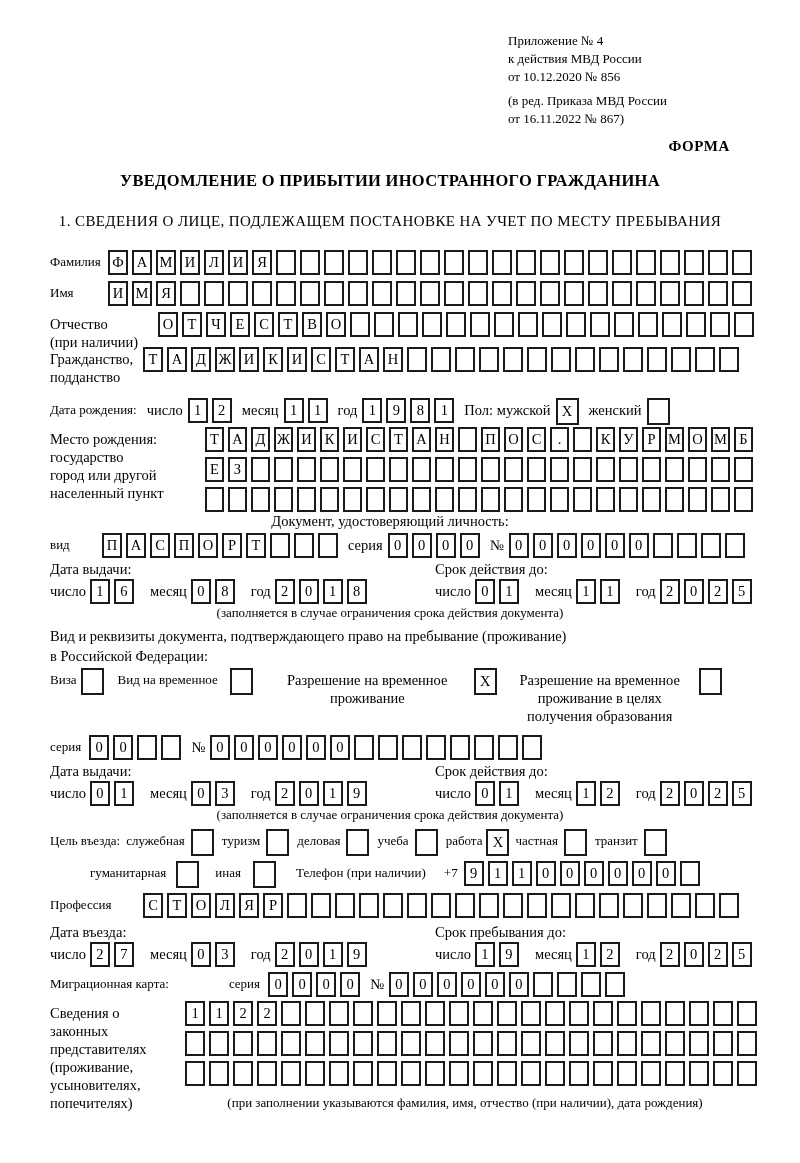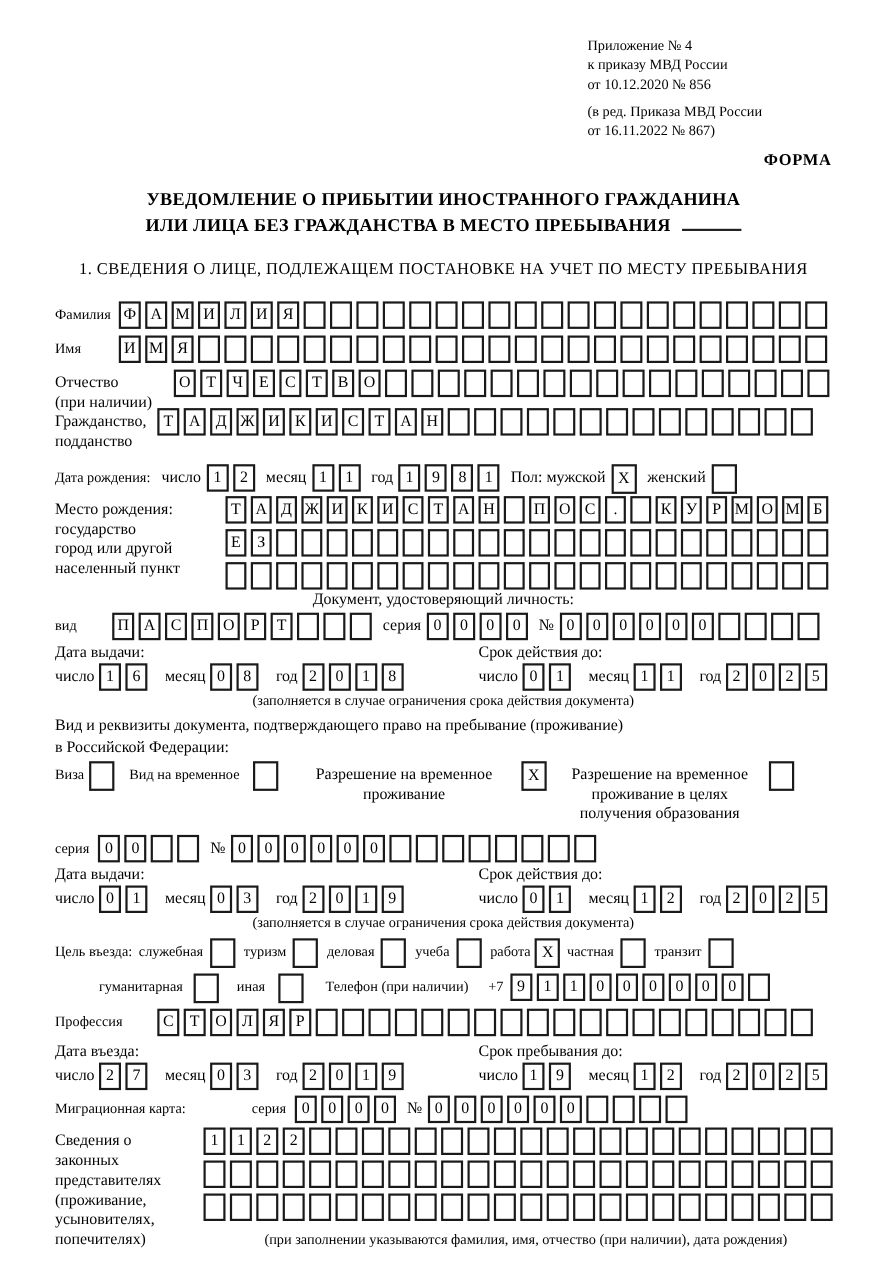--- a/index.html
+++ b/index.html
@@ -1,18 +1,18 @@
 <!DOCTYPE html>
 <html><head>
 <meta charset="utf-8">
 <style>
   *{margin:0;padding:0;box-sizing:border-box}
   html,body{background:#fff}
   body{width:800px;height:1163px;font-family:"Liberation Serif","DejaVu Serif",serif;color:#000;overflow:hidden}
-  .page{width:800px;height:1163px;background:#fff;padding:32px 44px 8px 50px;overflow:hidden}
+  .page{width:800px;height:1163px;background:#fff;padding:32px 70px 8px 50px;overflow:hidden}
   .hdr{display:flex;justify-content:flex-end}
   .hdr-inner{width:222px;font-size:13px;line-height:18px}
   .gap6{margin-top:6px}
   .forma{text-align:right;font-weight:bold;font-size:15px;margin-top:10px;letter-spacing:.6px}
   .title{text-align:center;font-weight:bold;font-size:16.5px;line-height:24px;margin-top:14px;letter-spacing:.3px}
   .uline{display:inline-block;width:54px;border-bottom:2px solid #222;margin-left:10px;height:13px}
   .sec1{text-align:center;font-weight:normal;font-size:15px;margin-top:20px;white-space:nowrap;letter-spacing:.4px}
   .row{display:flex;align-items:flex-start}
   .lbl{font-size:13px;line-height:18px;padding-top:3px;flex-shrink:0}
   .lblcol{display:flex;flex-direction:column;font-size:14.5px;line-height:18px;padding-top:3px;flex-shrink:0}
@@ -42,32 +42,31 @@
   .w135{width:135px}.w385{width:385px}.w205{width:205px}.w190{width:190px}
 </style>
 </head>
 <body>
 
 <div class="page">
 
   <div class="hdr">
     <div class="hdr-inner">
       <div>Приложение № 4</div>
-      <div>к приказу МВД России</div>
+      <div>к действия МВД России</div>
       <div>от 10.12.2020 № 856</div>
       <div class="gap6">(в ред. Приказа МВД России</div>
       <div>от 16.11.2022 № 867)</div>
     </div>
   </div>
 
   <div class="forma">ФОРМА</div>
 
   <div class="title">
     <div>УВЕДОМЛЕНИЕ О ПРИБЫТИИ ИНОСТРАННОГО ГРАЖДАНИНА</div>
-    <div><span>ИЛИ ЛИЦА БЕЗ ГРАЖДАНСТВА В МЕСТО ПРЕБЫВАНИЯ</span><span class="uline"></span></div>
   </div>
 
   <div class="sec1">1. СВЕДЕНИЯ О ЛИЦЕ, ПОДЛЕЖАЩЕМ ПОСТАНОВКЕ НА УЧЕТ ПО МЕСТУ ПРЕБЫВАНИЯ</div>
 
   <div class="row mt20">
     <span class="lbl w58">Фамилия</span>
     <span class="cells">
         <span class="cell">Ф</span>
         <span class="cell">А</span>
         <span class="cell">М</span>

